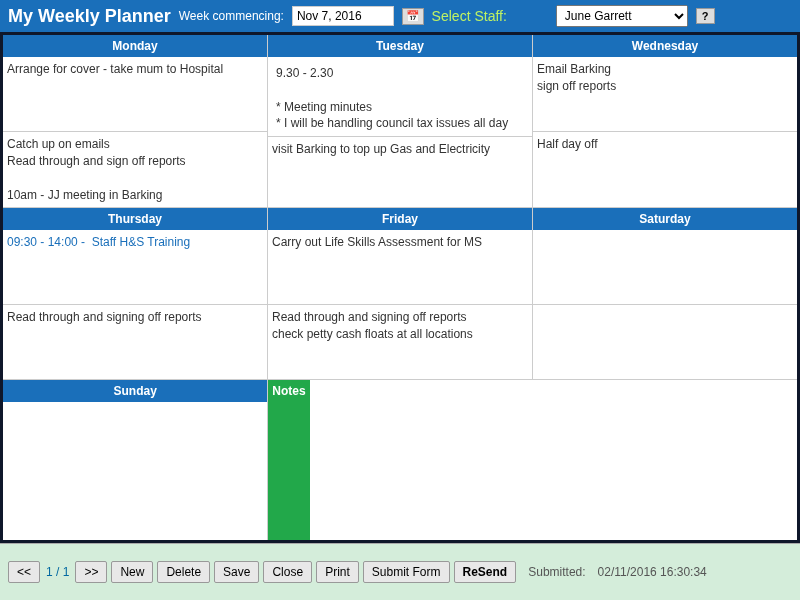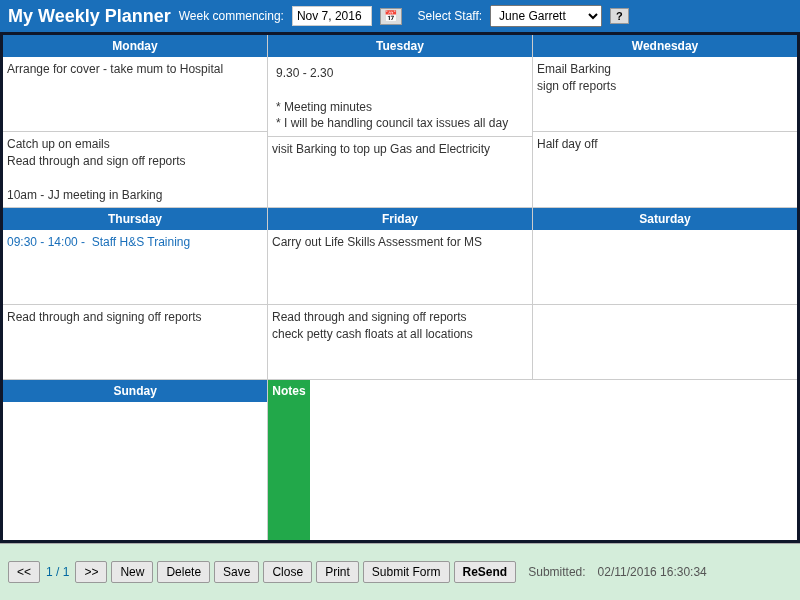--- a/index.html
+++ b/index.html
@@ -16,31 +16,31 @@
       align-items: center;
       gap: 8px;
       flex-shrink: 0;
     }
     #header .app-title { font-size: 18px; font-weight: bold; color: white; }
     #header .week-label { font-size: 12px; color: white; }
     #header input[type="text"] {
       padding: 2px 4px;
       font-size: 12px;
       border: 1px solid #ccc;
-      width: 80px;
+      width: 102px;
     }
     #header .cal-icon {
       background: #ddd;
       border: 1px solid #999;
       padding: 1px 3px;
       cursor: pointer;
       font-size: 11px;
     }
-    #header .staff-label { font-size: 12px; color: #ffffff; margin-left: 8px; }
-    #header select { padding: 2px 4px; font-size: 12px; width: 112px; }
+    #header .staff-label { font-size: 14px; color: #bef264; }
+    #header select { padding: 2px 4px; font-size: 12px; width: 132px; margin-left: 41px; }
     #header .help-btn {
       background: #ddd;
       border: 1px solid #999;
       padding: 1px 5px;
       cursor: pointer;
       font-size: 11px;
       font-weight: bold;
     }
 
     

